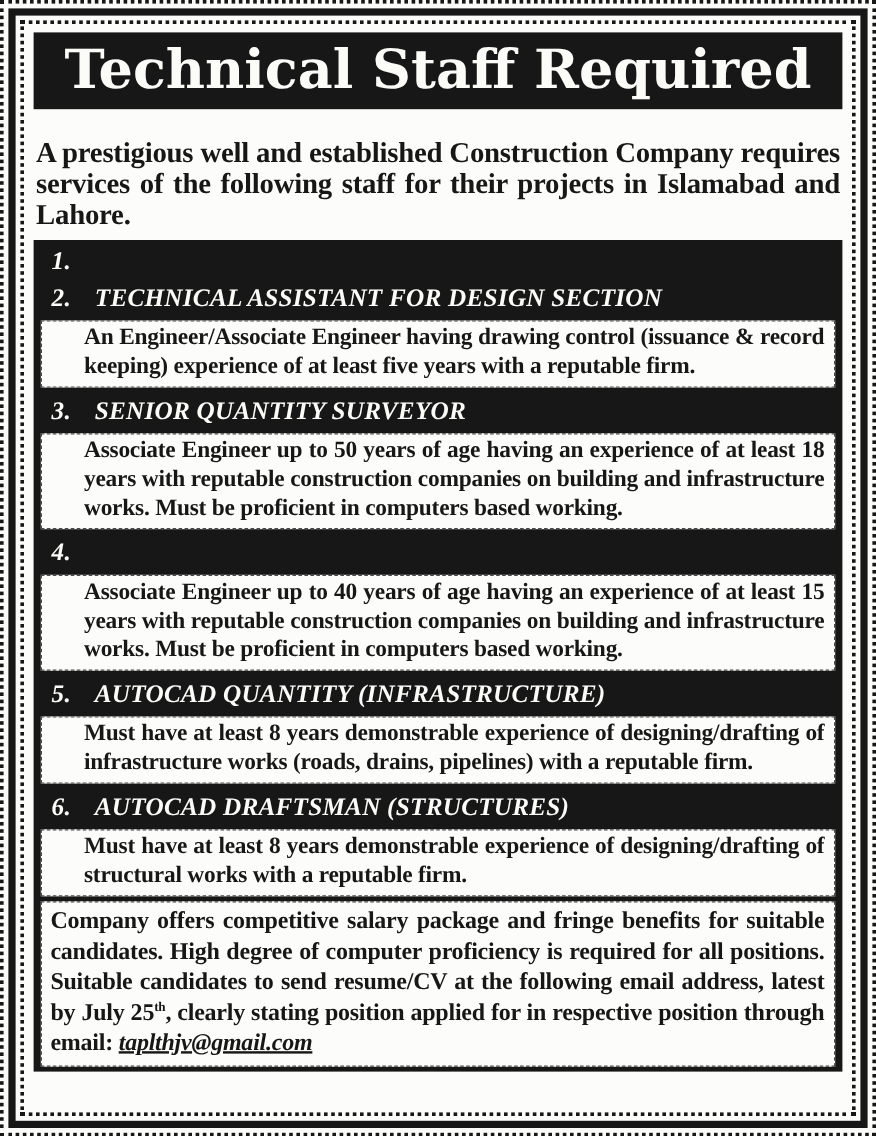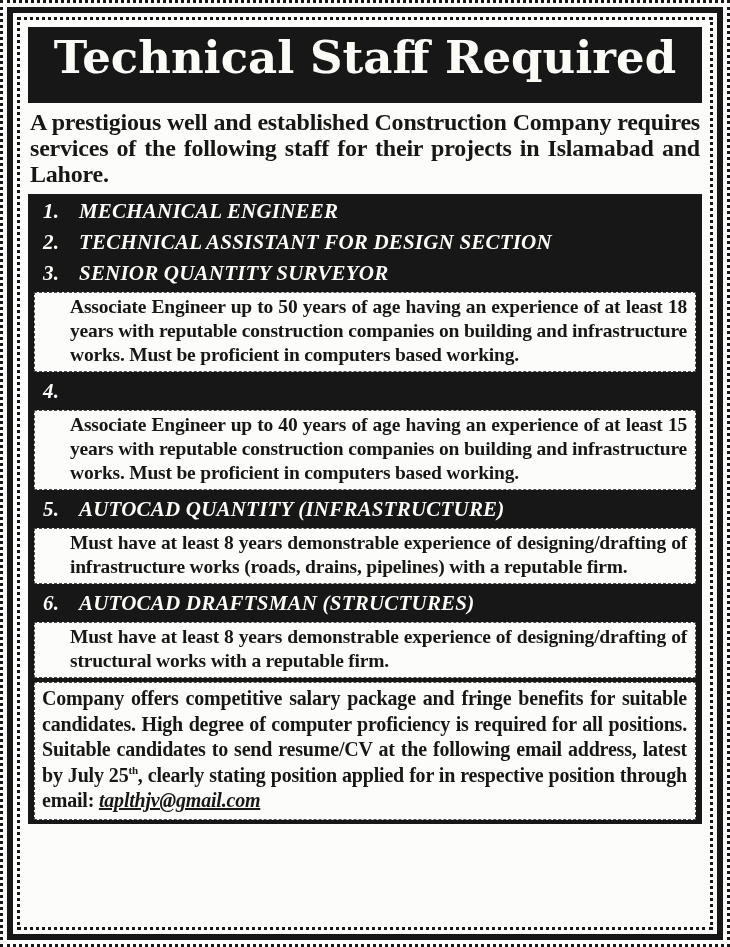--- a/index.html
+++ b/index.html
@@ -27,30 +27,30 @@
     width: 100%; height: 100%;
     border: 3px dotted #171717;
     background: #fcfcfa;
     padding: 7px 8px;
     overflow: hidden;
   }
 
   .title-box {
     background: #171717;
     color: #fbfbf8;
-    height: 76px;
+    height: 64px;
     line-height: 62px;
     text-align: center;
     font-family: "DejaVu Serif", "Liberation Serif", serif;
     font-weight: bold;
     font-size: 45px;
     letter-spacing: 0px;
     white-space: nowrap;
     overflow: hidden;
-    margin-bottom: 5px;
+    margin-bottom: 23px;
   }
 
   .intro {
     font-size: 24px;
     font-weight: bold;
     line-height: 26px;
     text-align: justify;
     padding: 1px 2px;
     margin-bottom: 6px;
     letter-spacing: -0.2px;
@@ -121,27 +121,27 @@
         <div class="title-box">
           <span>Technical Staff Required</span>
         </div>
 
         <p class="intro">A prestigious well and established Construction Company requires services of the following staff for their projects in Islamabad and Lahore.</p>
 
         <div class="panel">
 
           <div class="sec-header">
             <span class="num">1.</span>
-            <span class="sec-title">MECHANICAL ENGINEER</span>
           </div>
 
           <div class="sec-header">
             <span class="num">2.</span>
             <span class="sec-title">TECHNICAL ASSISTANT FOR DESIGN SECTION</span>
           </div>
+          <p class="sec-body">An Engineer/Associate Engineer having drawing control (issuance &amp; record keeping) experience of at least five years with a reputable firm.</p>
 
           <div class="sec-header">
             <span class="num">3.</span>
             <span class="sec-title">SENIOR QUANTITY SURVEYOR</span>
           </div>
           <p class="sec-body">Associate Engineer up to 50 years of age having an experience of at least 18 years with reputable construction companies on building and infrastructure works. Must be proficient in computers based working.</p>
 
           <div class="sec-header">
             <span class="num">4.</span>
           </div>

